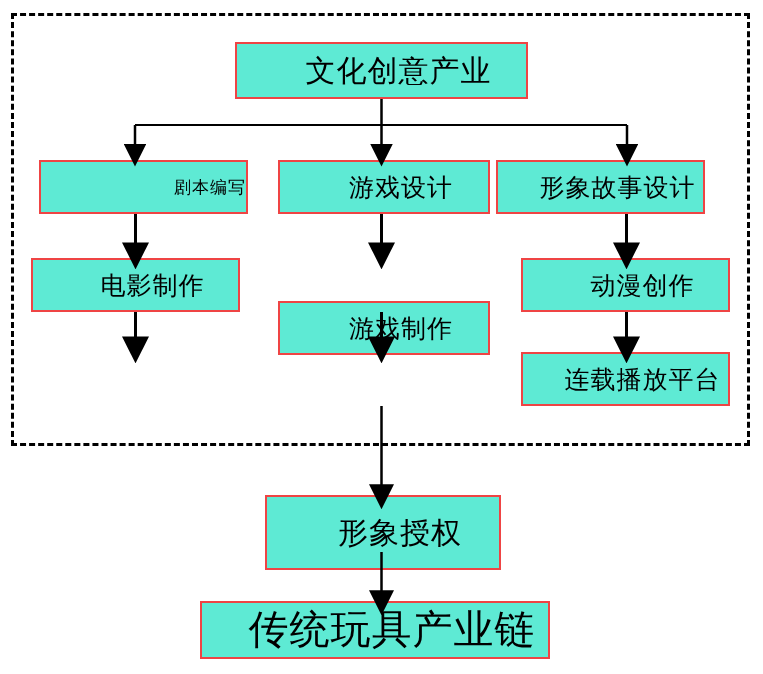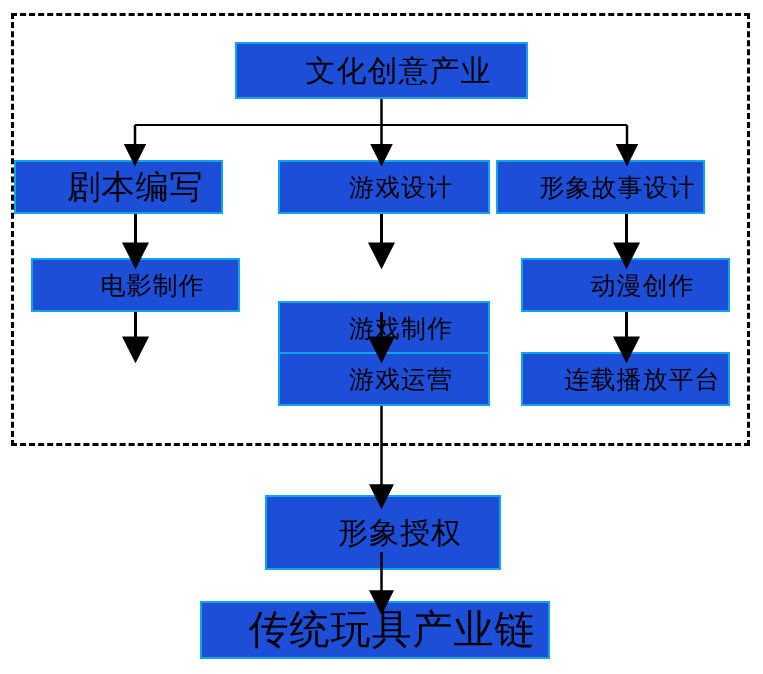--- a/index.html
+++ b/index.html
@@ -32,39 +32,39 @@
     height: 433px;
     box-sizing: border-box;
     border: 3px dashed #000000;
     background: transparent;
   }
 
   
   .node {
     position: absolute;
     box-sizing: border-box;
-    border: 2px solid #0ea5e9;
-    background: #1d4ed8;
+    border: 2px solid #ef4444;
+    background: #5eead4;
     display: flex;
     align-items: center;
     justify-content: center;
     text-align: center;
     line-height: 1;
     white-space: nowrap;
     letter-spacing: 1px;
     padding-left: 34px;
   }
   .node-label {
     display: block;
   }
 
   
   #node-root        { left: 235px; top: 42px;  width: 293px; height: 57px;  font-size: 30px; }
 
-  #node-c1r1        { left: 14px;  top: 160px; width: 209px; height: 54px;  font-size: 33px; }
+  #node-c1r1        { left: 39px;  top: 160px; width: 209px; height: 54px;  font-size: 17px; justify-content: flex-end; }
   #node-c1r2        { left: 31px;  top: 258px; width: 209px; height: 54px;  font-size: 25px; }
   #node-c1r3        { left: 31px;  top: 352px; width: 209px; height: 54px;  font-size: 25px; }
 
   #node-c2r1        { left: 278px; top: 160px; width: 212px; height: 54px;  font-size: 25px; }
   #node-c2r2        { left: 278px; top: 258px; width: 212px; height: 54px;  font-size: 25px; margin-top: 43px; }
   #node-c2r3        { left: 278px; top: 352px; width: 212px; height: 54px;  font-size: 25px; }
 
   #node-c3r1        { left: 496px; top: 160px; width: 209px; height: 54px;  font-size: 25px; }
   #node-c3r2        { left: 521px; top: 258px; width: 209px; height: 54px;  font-size: 25px; }
   #node-c3r3        { left: 521px; top: 352px; width: 209px; height: 54px;  font-size: 25px; }
@@ -98,23 +98,20 @@
   </div>
   <div class="node" id="node-c1r2">
     <span class="node-label">电影制作</span>
   </div>
 
   <div class="node" id="node-c2r1">
     <span class="node-label">游戏设计</span>
   </div>
   <div class="node" id="node-c2r2">
     <span class="node-label">游戏制作</span>
-  </div>
-  <div class="node" id="node-c2r3">
-    <span class="node-label">游戏运营</span>
   </div>
 
   <div class="node" id="node-c3r1">
     <span class="node-label">形象故事设计</span>
   </div>
   <div class="node" id="node-c3r2">
     <span class="node-label">动漫创作</span>
   </div>
   <div class="node" id="node-c3r3">
     <span class="node-label">连载播放平台</span>

